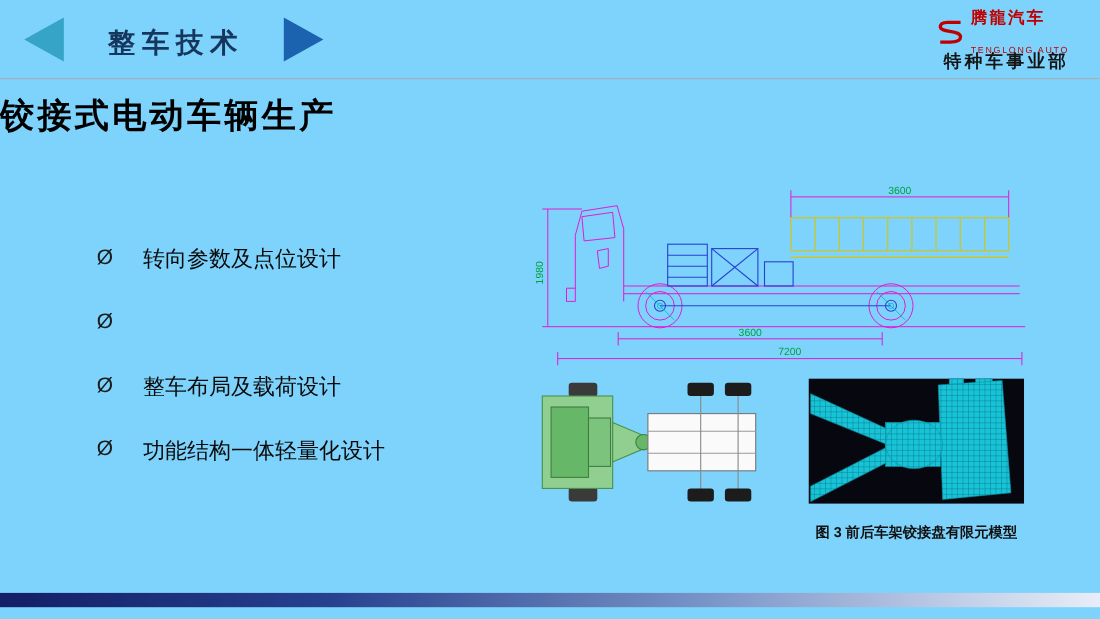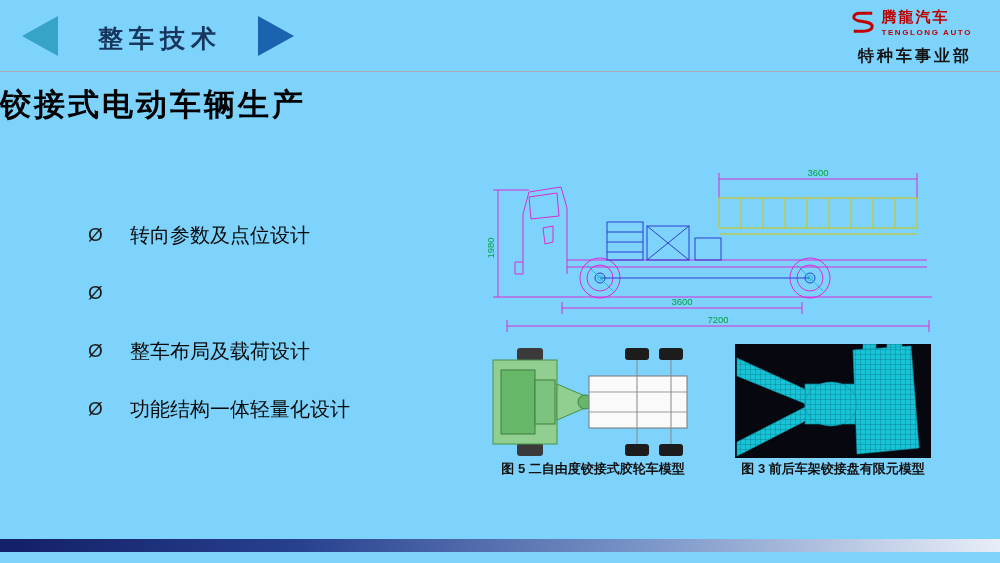--- a/index.html
+++ b/index.html
@@ -18,41 +18,41 @@
     color:#17365d;letter-spacing:6px;white-space:nowrap;}
   .tri-right{position:absolute;left:258px;top:16px;width:0;height:0;
     border-top:20px solid transparent;border-bottom:20px solid transparent;
     border-left:36px solid #1b63ae;}
   .hdr-rule{position:absolute;left:0;top:71px;width:1000px;height:1px;background:#a9adb3;}
 
   .logo{position:absolute;right:28px;top:7px;}
   .logo-row{display:flex;align-items:center;gap:6px;}
   .logo-mark{width:24px;height:26px;}
   .logo-cn{font-size:15px;font-weight:bold;color:#c00000;letter-spacing:2px;line-height:20px;}
-  .logo-en{font-size:8px;font-weight:bold;color:#c00000;letter-spacing:1.6px;margin-top:1px;}
+  .logo-en{font-size:8px;font-weight:normal;color:#c00000;letter-spacing:1.6px;margin-top:14px;}
   .division{position:absolute;right:28px;top:46px;font-size:16px;font-weight:bold;
     color:#141414;letter-spacing:3px;}
 
   
   .title{position:absolute;left:0;top:84px;width:940px;
     font-size:31px;font-weight:bold;color:#000;letter-spacing:3px;}
 
   
   .bullets{position:absolute;left:88px;top:206px;}
   .bullet{display:flex;align-items:center;height:58px;font-size:20px;color:#0a0a0a;}
   .bullet .sym{width:42px;font-size:19px;color:#1a1a1a;}
 
   
   .cad-box{position:absolute;left:487px;top:166px;width:452px;height:178px;}
   .fig5-box{position:absolute;left:487px;top:346px;width:212px;height:112px;}
   .fig3-box{position:absolute;left:735px;top:344px;width:196px;height:114px;}
   .fig-cap{position:absolute;top:460px;font-size:13px;font-weight:bold;color:#111;
     text-align:center;white-space:nowrap;}
   .cap5{left:487px;width:212px;}
-  .cap3{left:735px;width:196px;}
+  .cap3{left:735px;width:196px;margin-top:15px;}
   svg{display:block;width:100%;height:100%;}
 
   
   .bottom-bar{position:absolute;left:0;top:539px;width:1000px;height:13px;
     background:linear-gradient(90deg,#131f66 0%,#27418f 30%,#7b96c8 65%,#e8eef8 100%);}
 </style>
 </head>
 <body>
 
 <div class="slide">
@@ -187,21 +187,20 @@
       <line x1="102" y1="46" x2="200" y2="46" stroke="#999"></line>
       <line x1="102" y1="66" x2="200" y2="66" stroke="#999"></line>
       <line x1="150" y1="6" x2="150" y2="106" stroke="#888"></line>
       <line x1="184" y1="6" x2="184" y2="106" stroke="#888"></line>
       <rect x="138" y="2" width="24" height="12" rx="3" fill="#1c1c1c"></rect>
       <rect x="138" y="98" width="24" height="12" rx="3" fill="#1c1c1c"></rect>
       <rect x="172" y="2" width="24" height="12" rx="3" fill="#1c1c1c"></rect>
       <rect x="172" y="98" width="24" height="12" rx="3" fill="#1c1c1c"></rect>
     </svg>
   </div>
-  <div class="fig-cap cap5">图 5  二自由度铰接式胶轮车模型</div>
 
   <div class="fig3-box">
     <svg viewBox="0 0 196 114">
       <defs>
         <pattern id="mesh" width="5" height="5" patternUnits="userSpaceOnUse">
           <rect width="5" height="5" fill="#17c3d6"></rect>
           <path d="M0 0 H5 M0 0 V5" stroke="#086e7d" stroke-width="0.7"></path>
         </pattern>
       </defs>
       <rect width="196" height="114" fill="#07070f"></rect>

